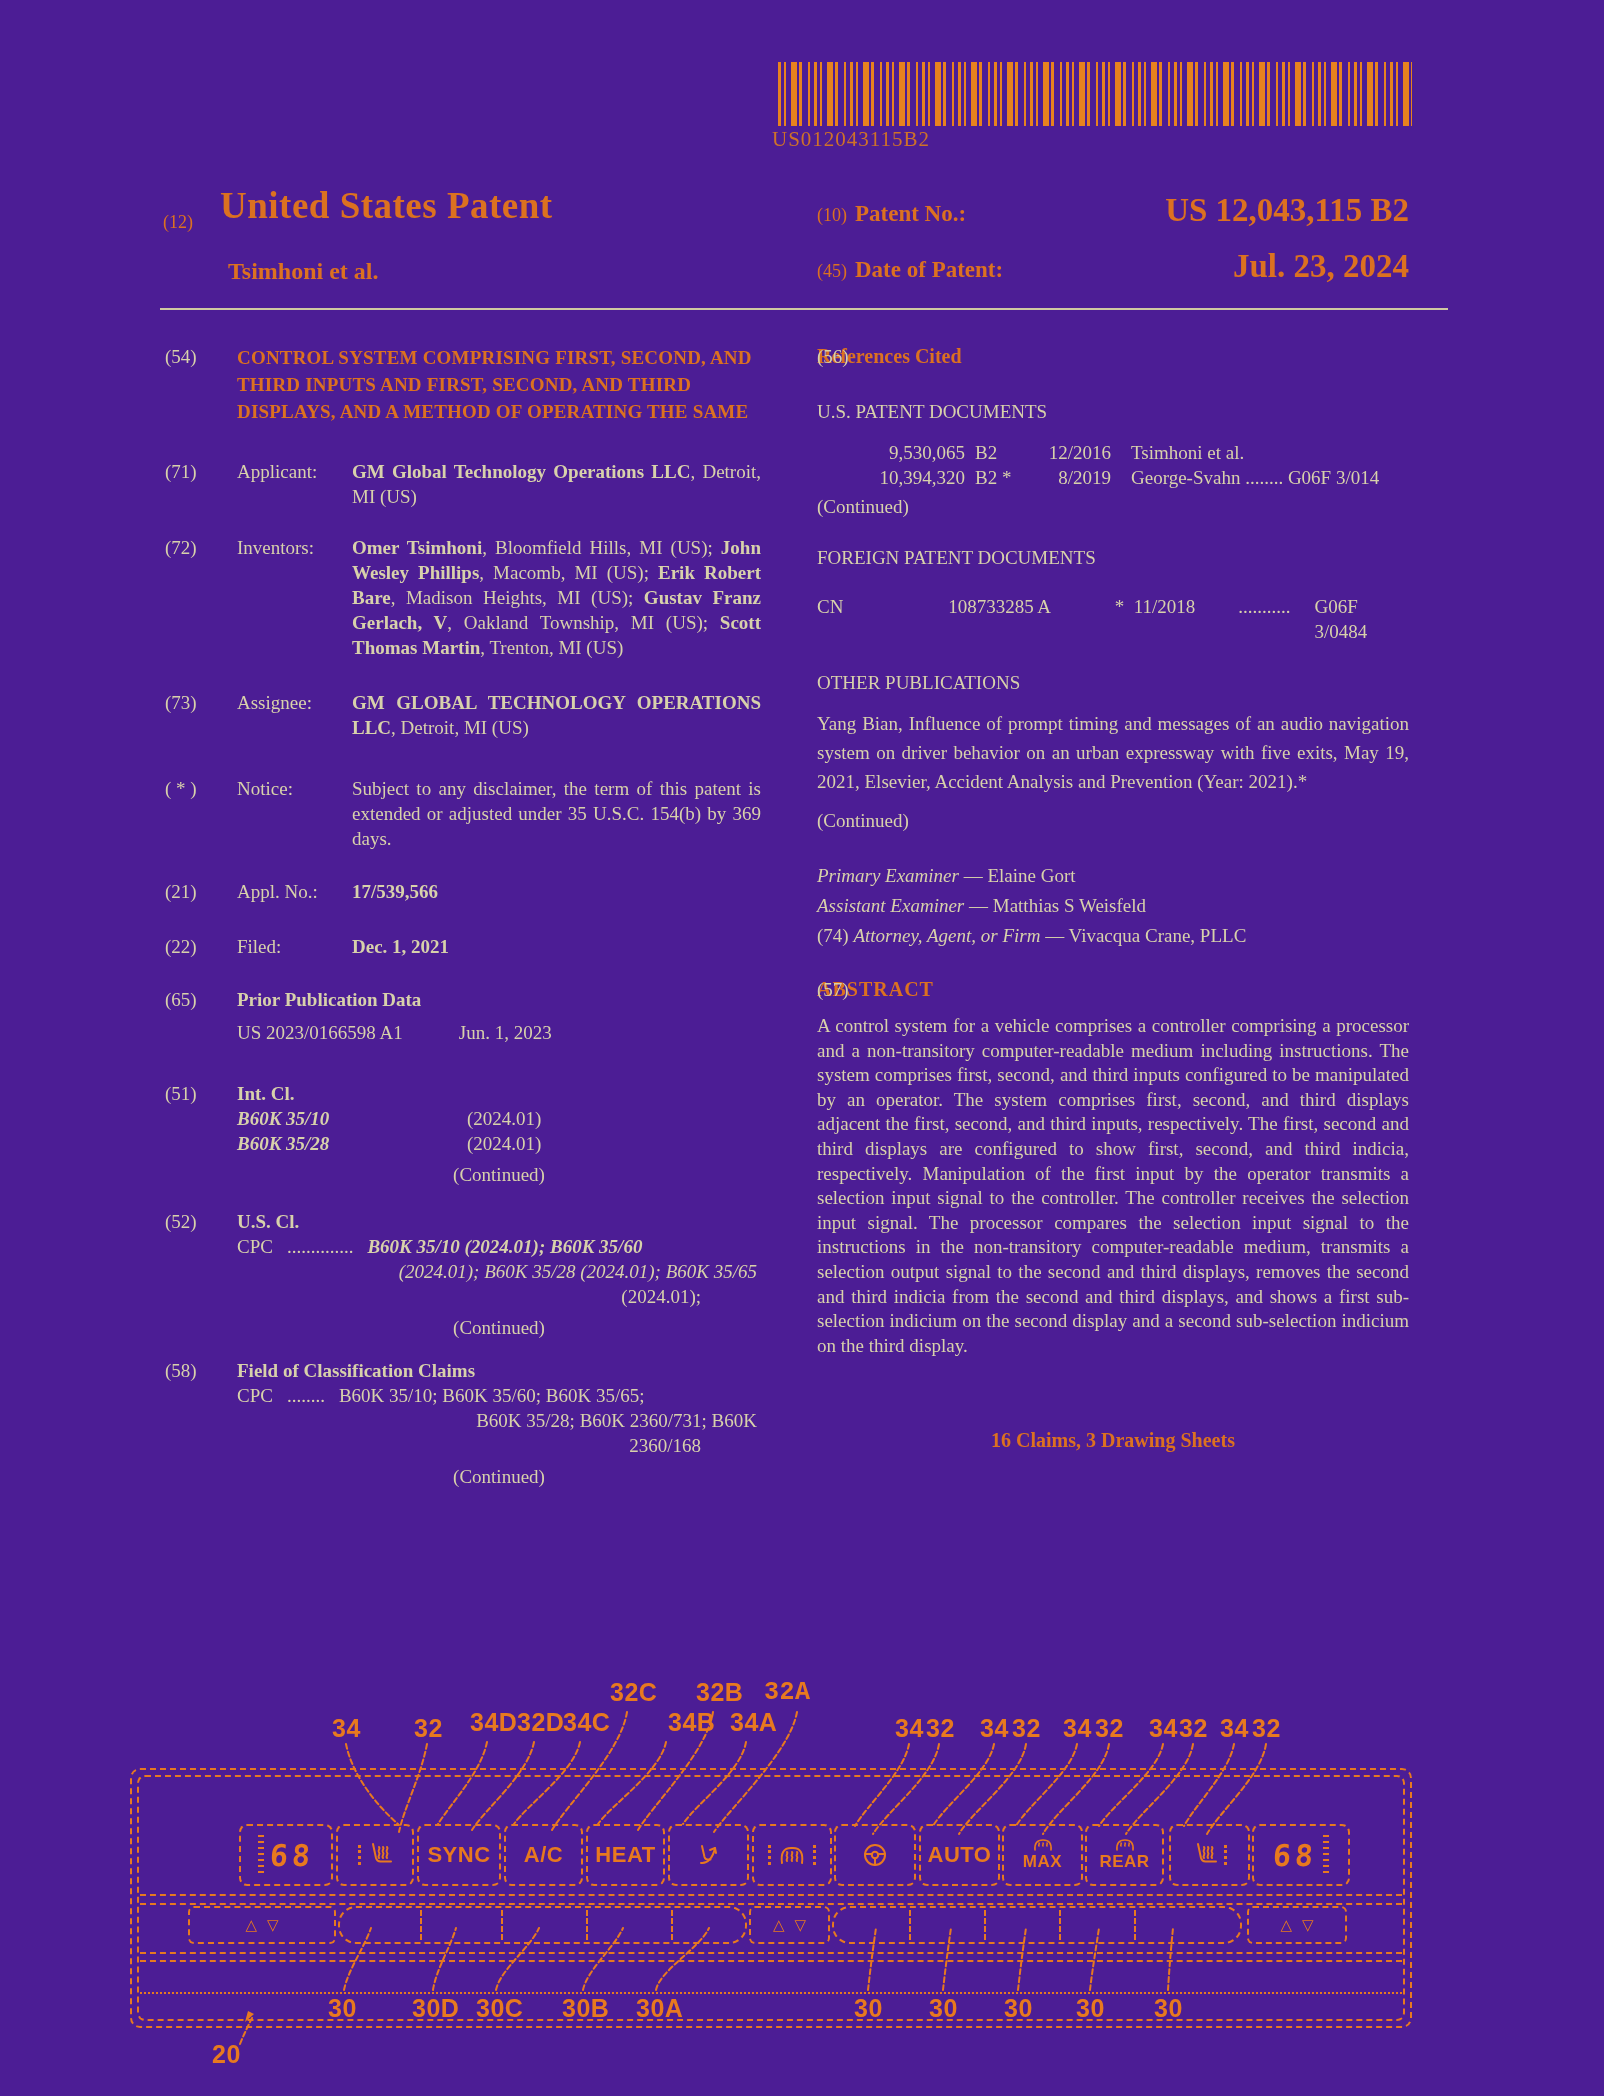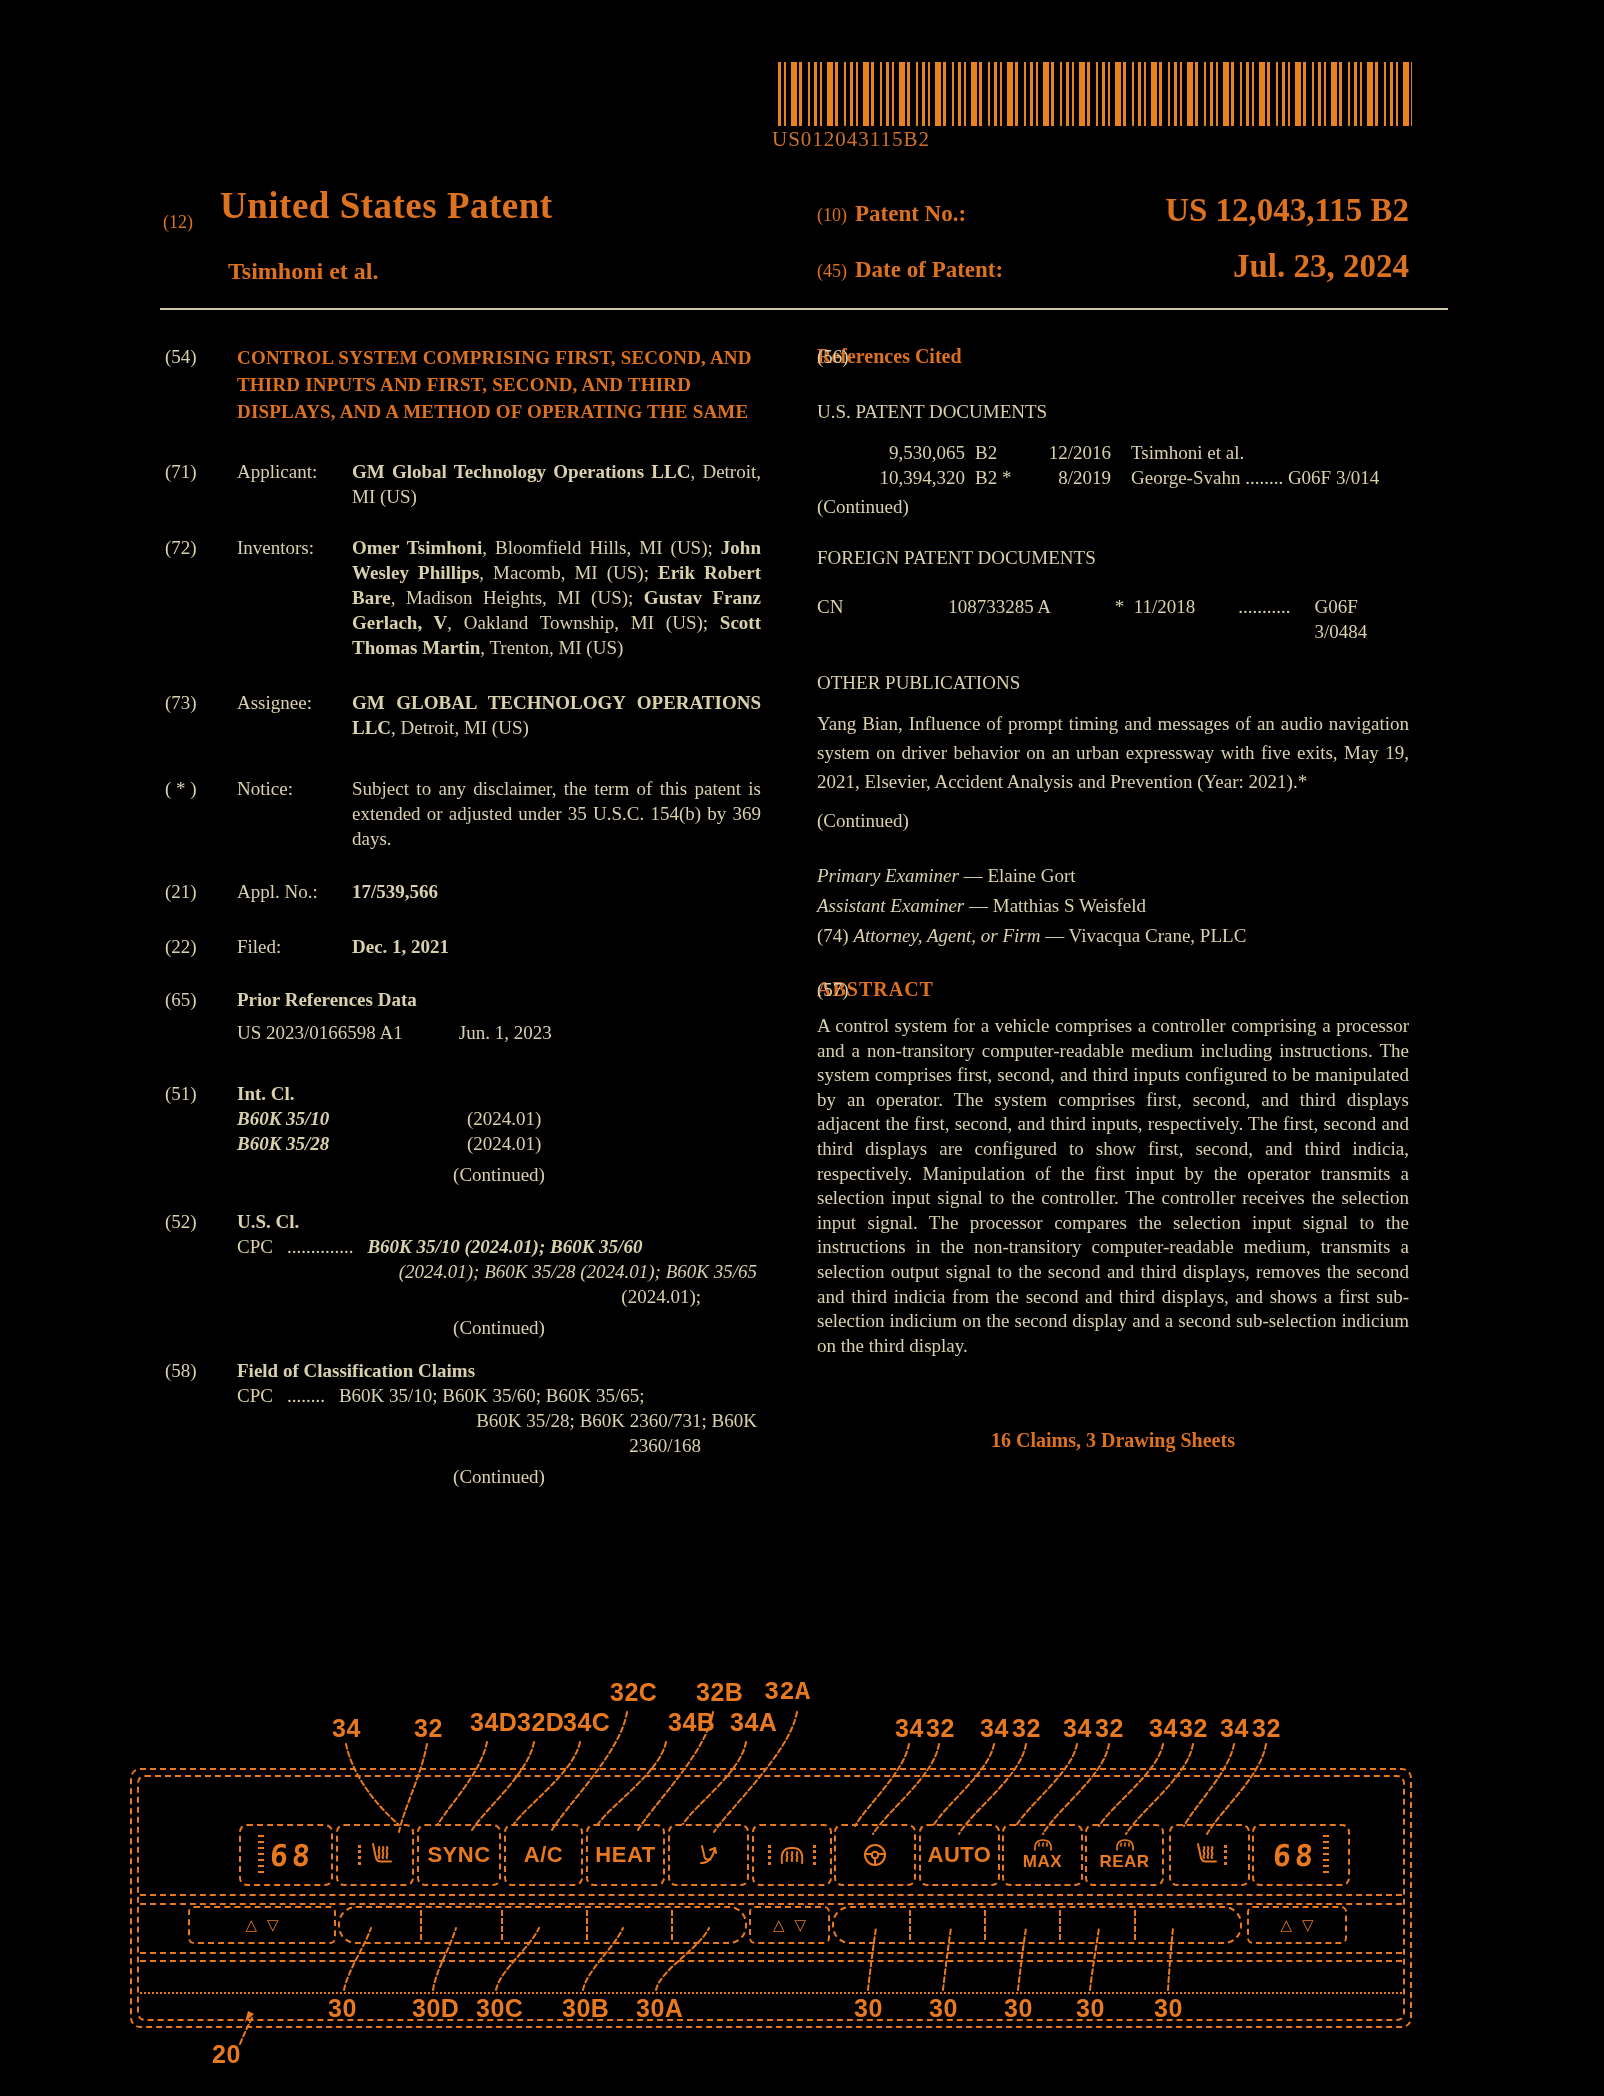--- a/index.html
+++ b/index.html
@@ -1,16 +1,16 @@
 <!DOCTYPE html>
 <html><head>
 <meta charset="utf-8">
 <style>
   html,body{margin:0;padding:0;background:#4a4533;}
-  .page{position:relative;width:1604px;height:2096px;background:#000000;overflow:hidden;
+  .page{position:relative;width:1604px;height:2096px;background:#4c1d95;overflow:hidden;
         font-family:"Liberation Serif","DejaVu Serif",serif;color:#d8d1ab;}
   
   .barcode{position:absolute;left:778px;top:62px;width:634px;height:64px;
     background:repeating-linear-gradient(90deg,#e8821e 0 3px,transparent 3px 6px,#e8821e 6px 8px,
       transparent 8px 13px,#e8821e 13px 19px,transparent 19px 21px,#e8821e 21px 24px,
       transparent 24px 30px,#e8821e 30px 32px,transparent 32px 36px);}
   .barcode-text{position:absolute;left:772px;top:127px;font-size:21px;letter-spacing:1px;color:#cf7228;}
   .h-num{font-size:18px;color:#dc7120;}
   .h12{position:absolute;left:163px;top:212px;}
   .h-title{position:absolute;left:220px;top:184px;font-size:37px;font-weight:bold;color:#dc7120;letter-spacing:0.5px;}
@@ -134,21 +134,21 @@
 
     <div class="sec mb28">
       <span>(22)</span>
       <span>Filed:</span>
       <div><b>Dec. 1, 2021</b></div>
     </div>
 
     <div class="sec two mb36">
       <span>(65)</span>
       <div>
-        <div class="centerline headB">Prior References Data</div>
+        <div class="centerline headB">Prior Publication Data</div>
         <div class="pubrow">
           <span>US 2023/0166598 A1</span>
           <span class="d">Jun. 1, 2023</span>
         </div>
       </div>
     </div>
 
     <div class="sec two mb22">
       <span>(51)</span>
       <div>

